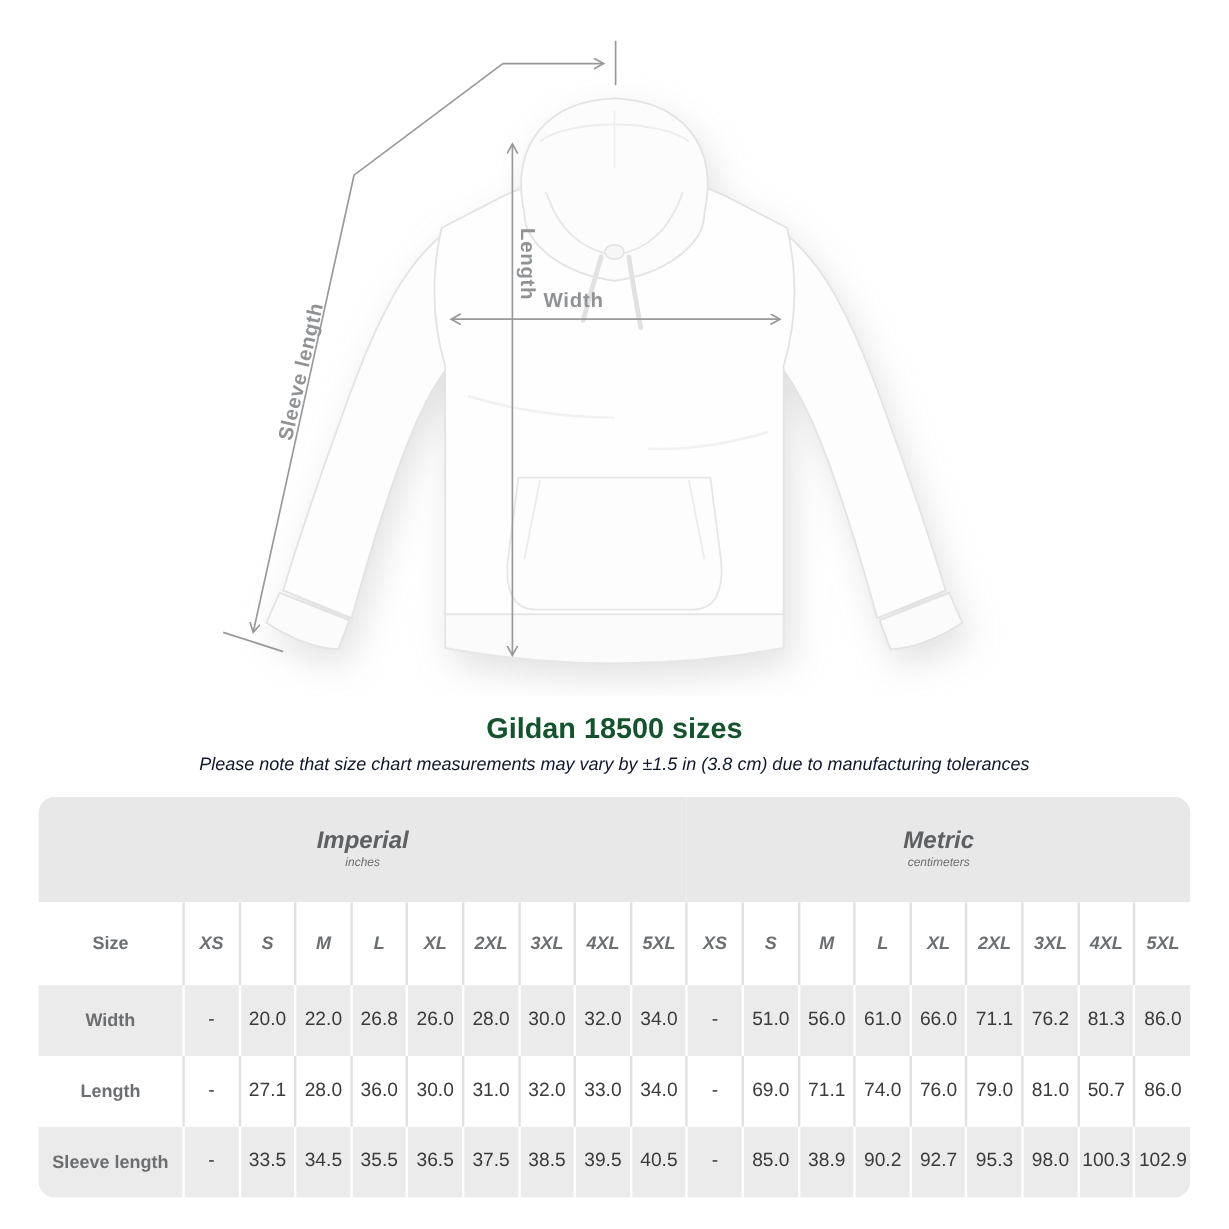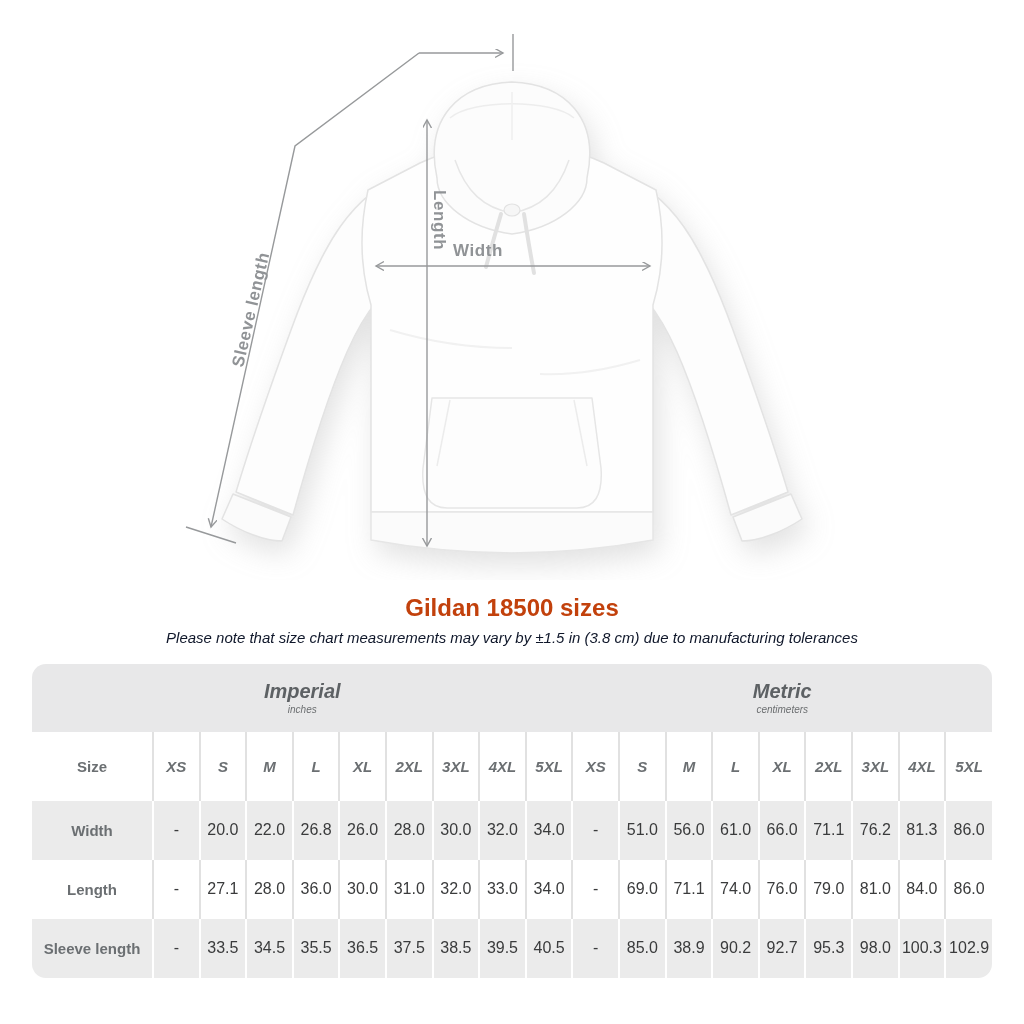--- a/index.html
+++ b/index.html
@@ -11,41 +11,41 @@
   
   .figure{position:relative;width:1024px;height:580px;}
   .figure svg{display:block;}
   .meas-label{
     fill:#909396;font-weight:bold;font-size:17px;letter-spacing:.6px;
     font-family:"Liberation Sans",sans-serif;
   }
   
   .page-title{
     margin:14px 0 4px 0;text-align:center;
-    font-size:24px;font-weight:bold;color:#c2410c;line-height:1.2;
+    font-size:24px;font-weight:bold;color:#14532d;line-height:1.2;
   }
   .page-note{
     margin:0;text-align:center;font-style:italic;
     font-size:15px;color:#0f172a;line-height:1.4;
   }
   
   .table-wrap{
     width:960px;margin:16px auto 0 auto;
     border-radius:14px;overflow:hidden;
   }
   table.size-table{
     width:100%;border-collapse:collapse;table-layout:fixed;
   }
   .size-table col.c-label{width:121px;}
   .size-table col.c-val{width:46.6px;}
   .size-table th,.size-table td{
     padding:0;text-align:center;vertical-align:middle;
     font-size:15px;white-space:nowrap;
   }
-  tr.unit-row th{height:68px;background:#e8e8e9;border:none;}
+  tr.unit-row th{height:88px;background:#e8e8e9;border:none;}
   .unit-name{font-size:20px;font-weight:bold;font-style:italic;color:#5d6164;line-height:1.25;}
   .unit-sub{font-size:10px;font-style:italic;color:#6b6e70;font-weight:normal;line-height:1.25;}
   tr.size-row th{height:69px;background:#ffffff;font-weight:bold;color:#6b6f72;}
   tr.data-row td{height:59px;color:#3a3b3c;font-size:16px;}
   tr.data-row td.lbl{font-weight:bold;color:#6b6f72;font-size:15px;}
   tr.row-white td{background:#ffffff;}
   tr.row-gray td{background:#ebebeb;}
   
   tr.size-row th + th{border-left:2px solid #e1e1e1;font-style:italic;}
   tr.row-white td + td{border-left:2px solid #e1e1e1;}
@@ -201,21 +201,21 @@
         <td>32.0</td>
         <td>33.0</td>
         <td>34.0</td>
         <td>-</td>
         <td>69.0</td>
         <td>71.1</td>
         <td>74.0</td>
         <td>76.0</td>
         <td>79.0</td>
         <td>81.0</td>
-        <td>84.0</td>
+        <td>50.7</td>
         <td>86.0</td>
       </tr>
       <tr class="data-row row-gray">
         <td class="lbl">Sleeve length</td>
         <td>-</td>
         <td>33.5</td>
         <td>34.5</td>
         <td>35.5</td>
         <td>36.5</td>
         <td>37.5</td>

